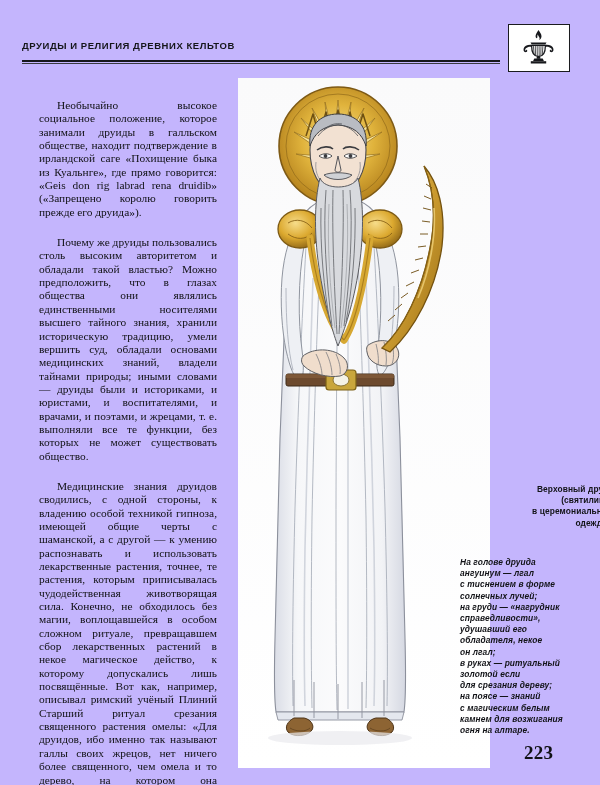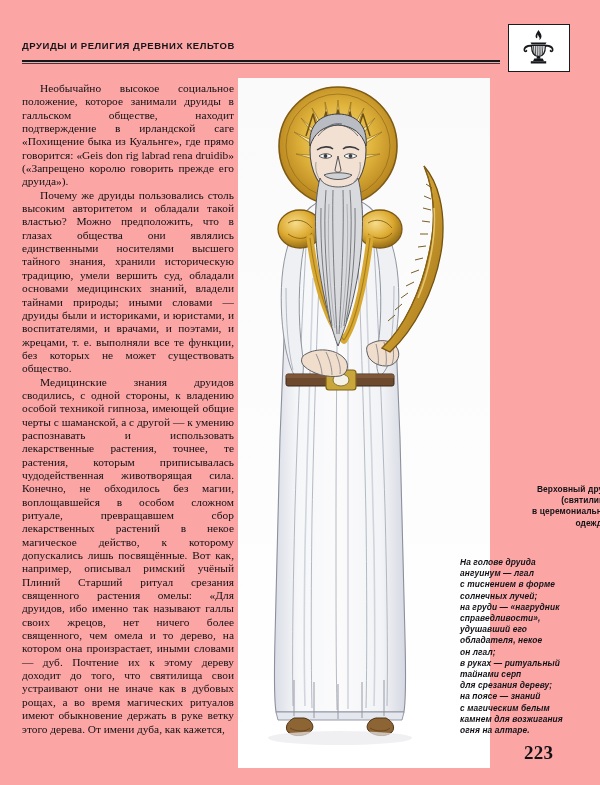--- a/index.html
+++ b/index.html
@@ -4,21 +4,21 @@
 <style>
   html, body {
     margin: 0;
     padding: 0;
     background: #ffffff;
   }
   .page {
     position: relative;
     width: 600px;
     height: 785px;
-    background: #fca5a5;
+    background: #c4b5fd;
     overflow: hidden;
     font-family: "Liberation Serif", "DejaVu Serif", serif;
   }
 
   
   .running-head {
     position: absolute;
     left: 22px;
     top: 40px;
     font-family: "Liberation Sans", "DejaVu Sans", sans-serif;
@@ -60,21 +60,21 @@
   .emblem svg { display: block; }
 
   
   .text-column {
     position: absolute;
     left: 22px;
     top: 82px;
     width: 212px;
   }
   .text-column p {
-    margin: 0;
+    margin: 17px;
     font-size: 11.4px;
     line-height: 13.35px;
     text-align: justify;
     text-indent: 18px;
     color: #101114;
     hyphens: manual;
     word-spacing: -0.1px;
   }
 
   
@@ -409,21 +409,21 @@
     <div>На голове друида</div>
     <div>ангуинум — лгал</div>
     <div>с тиснением в форме</div>
     <div>солнечных лучей;</div>
     <div>на груди — «нагрудник</div>
     <div>справедливости»,</div>
     <div>удушавший его</div>
     <div>обладателя, некое</div>
     <div>он лгал;</div>
     <div>в руках — ритуальный</div>
-    <div>тайнами серп</div>
+    <div>золотой если</div>
     <div>для срезания дереву;</div>
     <div>на поясе — знаний</div>
     <div>с магическим белым</div>
     <div>камнем для возжигания</div>
     <div>огня на алтаре.</div>
   </div>
 
   <div class="folio">223</div>
 
 </div>

